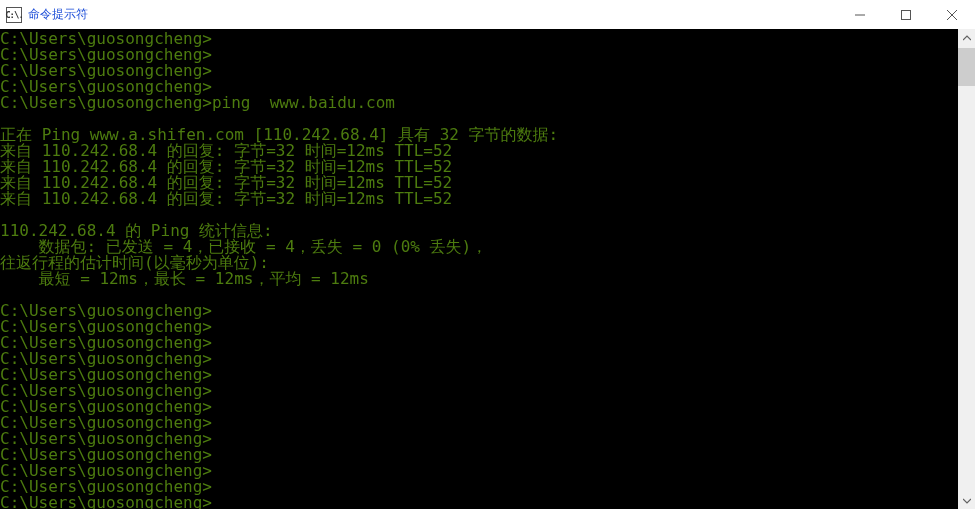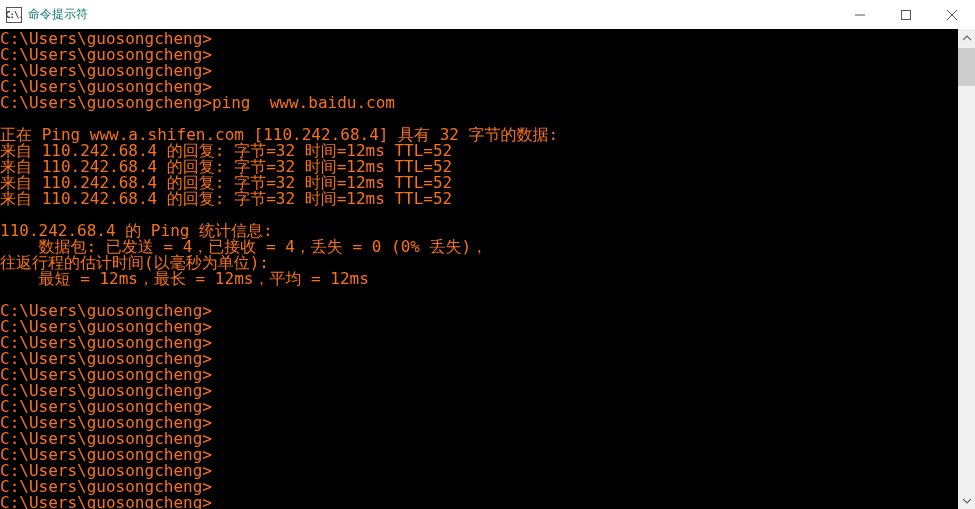--- a/index.html
+++ b/index.html
@@ -29,21 +29,21 @@
       margin-right: 6px;
       font-size: 9px;
       border: 1px solid #555;
       color: #333;
       font-family: Consolas, monospace;
       font-weight: bold;
       letter-spacing: -1px;
     }
     .titlebar-title {
       font-size: 12px;
-      color: #0f766e;
+      color: #1d4ed8;
       font-family: "Microsoft YaHei", sans-serif;
       flex: 0 0 auto;
     }
     .titlebar-spacer { flex: 1; }
     .titlebar-controls { display: flex; height: 100%; }
     .ctrl-btn {
       width: 46px;
       height: 100%;
       display: flex;
       align-items: center;
@@ -53,21 +53,21 @@
     .ctrl-btn svg { width: 10px; height: 10px; display: block; }
     .terminal-wrap {
       flex: 1;
       display: flex;
       background: #000;
       min-height: 0;
     }
     .terminal {
       flex: 1;
       background: #000;
-      color: #f97316;
+      color: #4d7c0f;
       font-size: 16px;
       line-height: 16px;
       white-space: pre;
       overflow: hidden;
       padding-top: 2px;
     }
     .terminal .line { height: 16px; white-space: pre; }
     .scrollbar {
       width: 17px;
       background: #f0f0f0;

